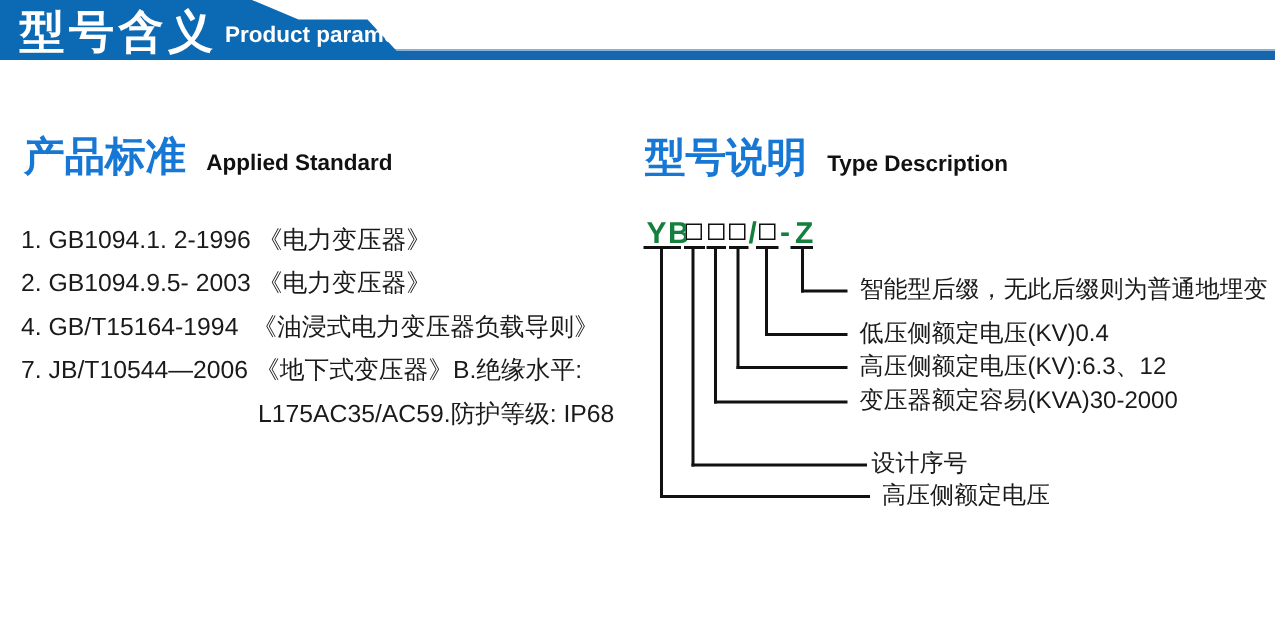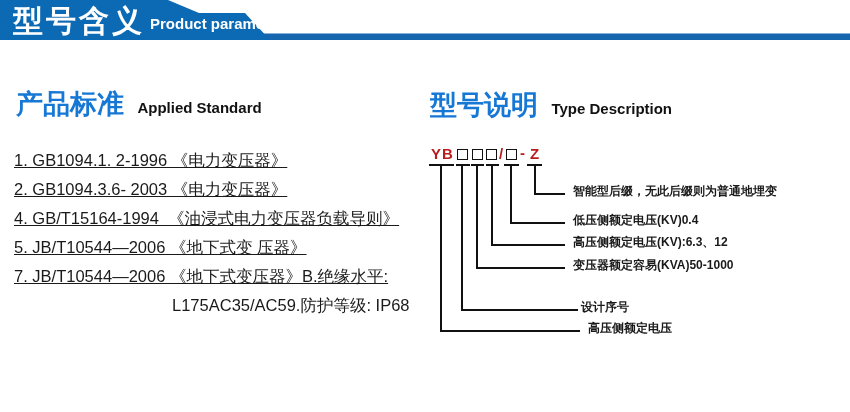--- a/index.html
+++ b/index.html
@@ -23,52 +23,51 @@
     white-space:nowrap;
   }
   
   .sec-head{position:absolute;white-space:nowrap;}
   .sec-head .cn{color:#1677d4;font-size:27px;font-weight:700;}
   .sec-head .en{color:#111;font-size:15px;font-weight:600;margin-left:9px;}
   #left-head{left:16px;top:86px;}
   #right-head{left:430px;top:87px;}
   
   .std-list{position:absolute;left:14px;top:146px;font-size:16.5px;font-weight:500;}
-  .std-item{height:29px;line-height:29px;white-space:pre;text-decoration:underline;}
+  .std-item{height:29px;line-height:29px;white-space:pre;}
   .std-cont{height:29px;line-height:29px;white-space:pre;padding-left:158px;}
   
-  .code-el{position:absolute;font-size:15px;font-weight:700;color:#b91c1c;white-space:nowrap;}
+  .code-el{position:absolute;font-size:20px;font-weight:700;color:#15803d;white-space:nowrap;}
   .code-box{position:absolute;width:9px;height:9px;border:1.5px solid #111;background:#fff;}
   .u-line{position:absolute;height:2px;background:#111;}
   .v-line{position:absolute;width:2px;background:#111;}
   .h-line{position:absolute;height:2px;background:#111;}
-  .branch-label{position:absolute;font-size:12px;font-weight:700;color:#1a1a1a;white-space:nowrap;}
+  .branch-label{position:absolute;font-size:16px;font-weight:400;color:#1a1a1a;white-space:nowrap;}
 </style>
 </head>
 <body>
 
 <div>
   <div class="hdr-stripe"></div>
   <svg class="hdr-shape" viewBox="0 0 280 40" xmlns="http://www.w3.org/2000/svg">
     <polygon points="0,0 168,0 199,13 245,13 270,40 0,40" fill="#0c69b4"></polygon>
   </svg>
   <div class="hdr-title">型号含义</div>
   <div class="hdr-sub">Product parameters</div>
 </div>
 
 <div id="left-head" class="sec-head">
   <span class="cn">产品标准</span>
   <span class="en">Applied Standard</span>
 </div>
 
 <div class="std-list">
   <div class="std-item">1. GB1094.1. 2-1996 《电力变压器》</div>
-  <div class="std-item">2. GB1094.3.6- 2003 《电力变压器》</div>
+  <div class="std-item">2. GB1094.9.5- 2003 《电力变压器》</div>
   <div class="std-item">4. GB/T15164-1994  《油浸式电力变压器负载导则》</div>
-  <div class="std-item">5. JB/T10544—2006 《地下式变 压器》</div>
   <div class="std-item">7. JB/T10544—2006 《地下式变压器》B.绝缘水平:</div>
   <div class="std-cont">L175AC35/AC59.防护等级: IP68</div>
 </div>
 
 <div id="right-head" class="sec-head">
   <span class="cn">型号说明</span>
   <span class="en">Type Description</span>
 </div>
 
 <div>
@@ -96,21 +95,21 @@
   <span class="v-line" style="left:510px;top:166px;height:58px;"></span>
   <span class="h-line" style="left:510px;top:222px;width:55px;"></span>
   <span class="branch-label" style="left:573px;top:212px;">低压侧额定电压(KV)0.4</span>
 
   <span class="v-line" style="left:491px;top:166px;height:80px;"></span>
   <span class="h-line" style="left:491px;top:244px;width:74px;"></span>
   <span class="branch-label" style="left:573px;top:234px;">高压侧额定电压(KV):6.3、12</span>
 
   <span class="v-line" style="left:476px;top:166px;height:103px;"></span>
   <span class="h-line" style="left:476px;top:267px;width:89px;"></span>
-  <span class="branch-label" style="left:573px;top:257px;">变压器额定容易(KVA)50-1000</span>
+  <span class="branch-label" style="left:573px;top:257px;">变压器额定容易(KVA)30-2000</span>
 
   <span class="v-line" style="left:461px;top:166px;height:145px;"></span>
   <span class="h-line" style="left:461px;top:309px;width:117px;"></span>
   <span class="branch-label" style="left:581px;top:299px;">设计序号</span>
 
   <span class="v-line" style="left:440px;top:166px;height:166px;"></span>
   <span class="h-line" style="left:440px;top:330px;width:140px;"></span>
   <span class="branch-label" style="left:588px;top:320px;">高压侧额定电压</span>
 </div>
 

